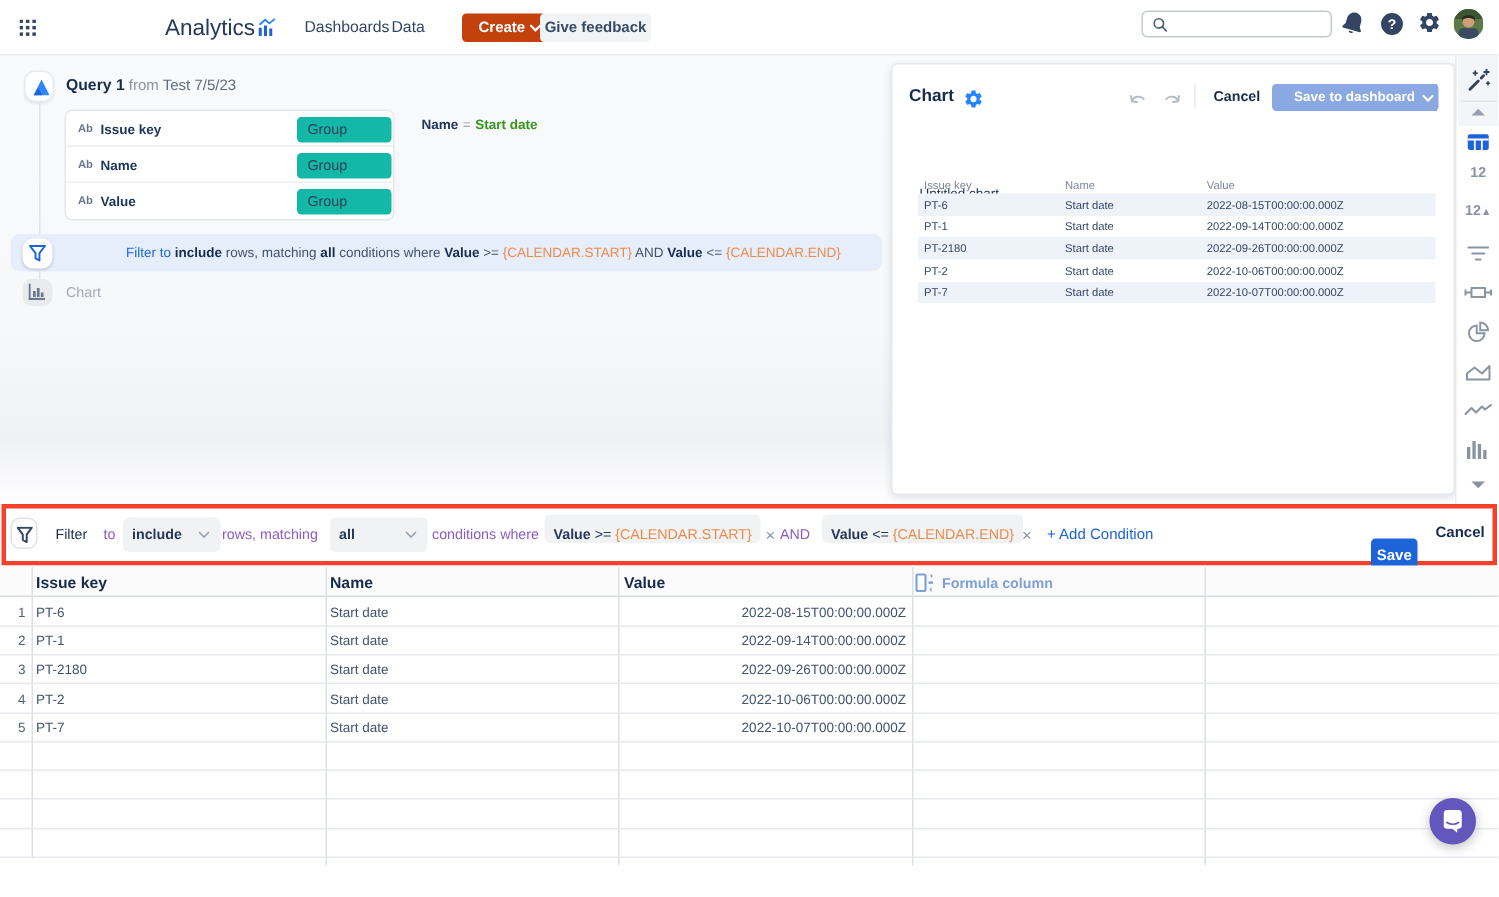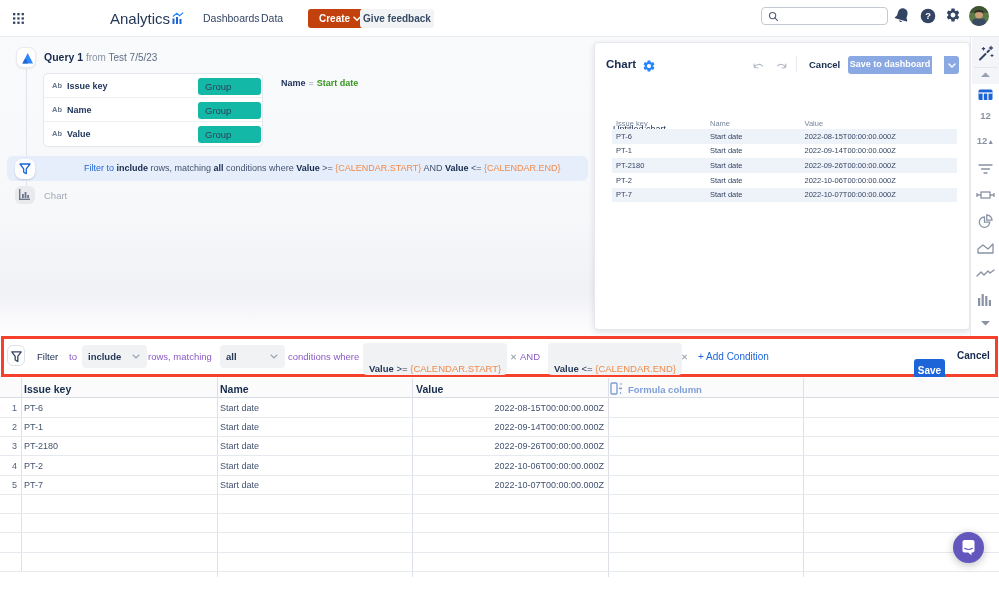--- a/index.html
+++ b/index.html
@@ -52,21 +52,21 @@
   #chartrow-icon { position:absolute; left:15px; top:186px; width:20px; height:18px;
     background:#e9eaec; border-radius:6px; }
   #chartrow-label { position:absolute; left:44px; top:190px; font-size:9.5px; color:#a2aab6; }
   
   #card { position:absolute; left:594px; top:42px; width:376px; height:288px; background:#fff;
     border:1px solid #e6e8ec; border-radius:4px; box-shadow:0 2px 6px rgba(9,30,66,.12); }
   #card-title { position:absolute; left:11px; top:15px; font-size:11.5px; font-weight:700; color:#172b4d; }
   #undoredo { position:absolute; left:157px; top:17px; }
   #card-divider { position:absolute; left:201px; top:13px; width:1px; height:16px; background:#e8eaee; }
   #card-cancel { position:absolute; left:214px; top:16px; font-size:9.5px; font-weight:600; color:#172b4d; }
-  #card-save { position:absolute; left:253px; top:13px; width:84px; height:17.5px; background:#8aa8e2;
+  #card-save { position:absolute; left:253px; top:13px; width:110px; height:17.5px; background:#8aa8e2;
     border-radius:3px 0 0 3px; color:#fff; font-size:9px; font-weight:600; text-align:center;
     line-height:17.5px; }
   #card-save2 { position:absolute; left:348.5px; top:13px; width:15.5px; height:17.5px; background:#8aa8e2;
     border-radius:0 3px 3px 0; }
   #untitled { position:absolute; left:18px; top:51px; font-size:9px; color:#172b4d;margin-top:30px; }
   #ctable { position:absolute; left:17px; top:73px; width:345px; }
   #ctable .chead { height:13px; font-size:7.5px; color:#7a869a; position:relative; }
   #ctable .crow { height:14.7px; font-size:7.5px; color:#344563; position:relative; }
   #ctable .crow.odd { background:#eef2f9; }
   .cc1 { position:absolute; left:4px; top:2.5px; }
@@ -82,21 +82,21 @@
     border:3px solid #f5402c; }
   #redrow .inner { position:relative; width:100%; height:100%; }
   #rficon { position:absolute; left:2.5px; top:6px; width:18px; height:21px; background:#fff;
     border:1px solid #dfe1e6; border-radius:6px; }
   .rtext { position:absolute; top:12px; font-size:9.5px; color:#172b4d; }
   .purple { color:#8b5cc6; }
   .ddl { position:absolute; top:6px; height:23px; background:#f1f2f4; border-radius:4px;
     font-size:9.5px; color:#253858; font-weight:600; line-height:23px; padding-left:6px; }
   .ddl .chev { position:absolute; right:7px; top:9px; }
   .chip { position:absolute; top:4px; height:19px; background:#f1f2f4; border-radius:4px;
-    font-size:9.5px; color:#253858; line-height:19px; padding:16px 6px; }
+    font-size:9.5px; color:#253858; line-height:19px; padding:4px 6px; }
   .chip b { font-weight:700; }
   .chip .or, .or { color:#ee8b4c; }
   .xmark { position:absolute; top:12.5px; font-size:8.5px; color:#8c95a5; }
   #addcond { position:absolute; left:694px; top:12px; font-size:10px; font-weight:500; color:#1d64d8; }
   #rsave { position:absolute; left:910px; top:5px; width:31px; height:32px; background:#1d64d8;
     border-radius:3px; color:#fff; font-size:10px; font-weight:600; text-align:center;
     line-height:23px;margin-top:15px; }
   #rcancel { position:absolute; left:953px; top:11px; font-size:10px; font-weight:600; color:#172b4d; }
   
   #btable { position:absolute; left:0; top:377px; width:999px; height:200px; background:#fff; }

